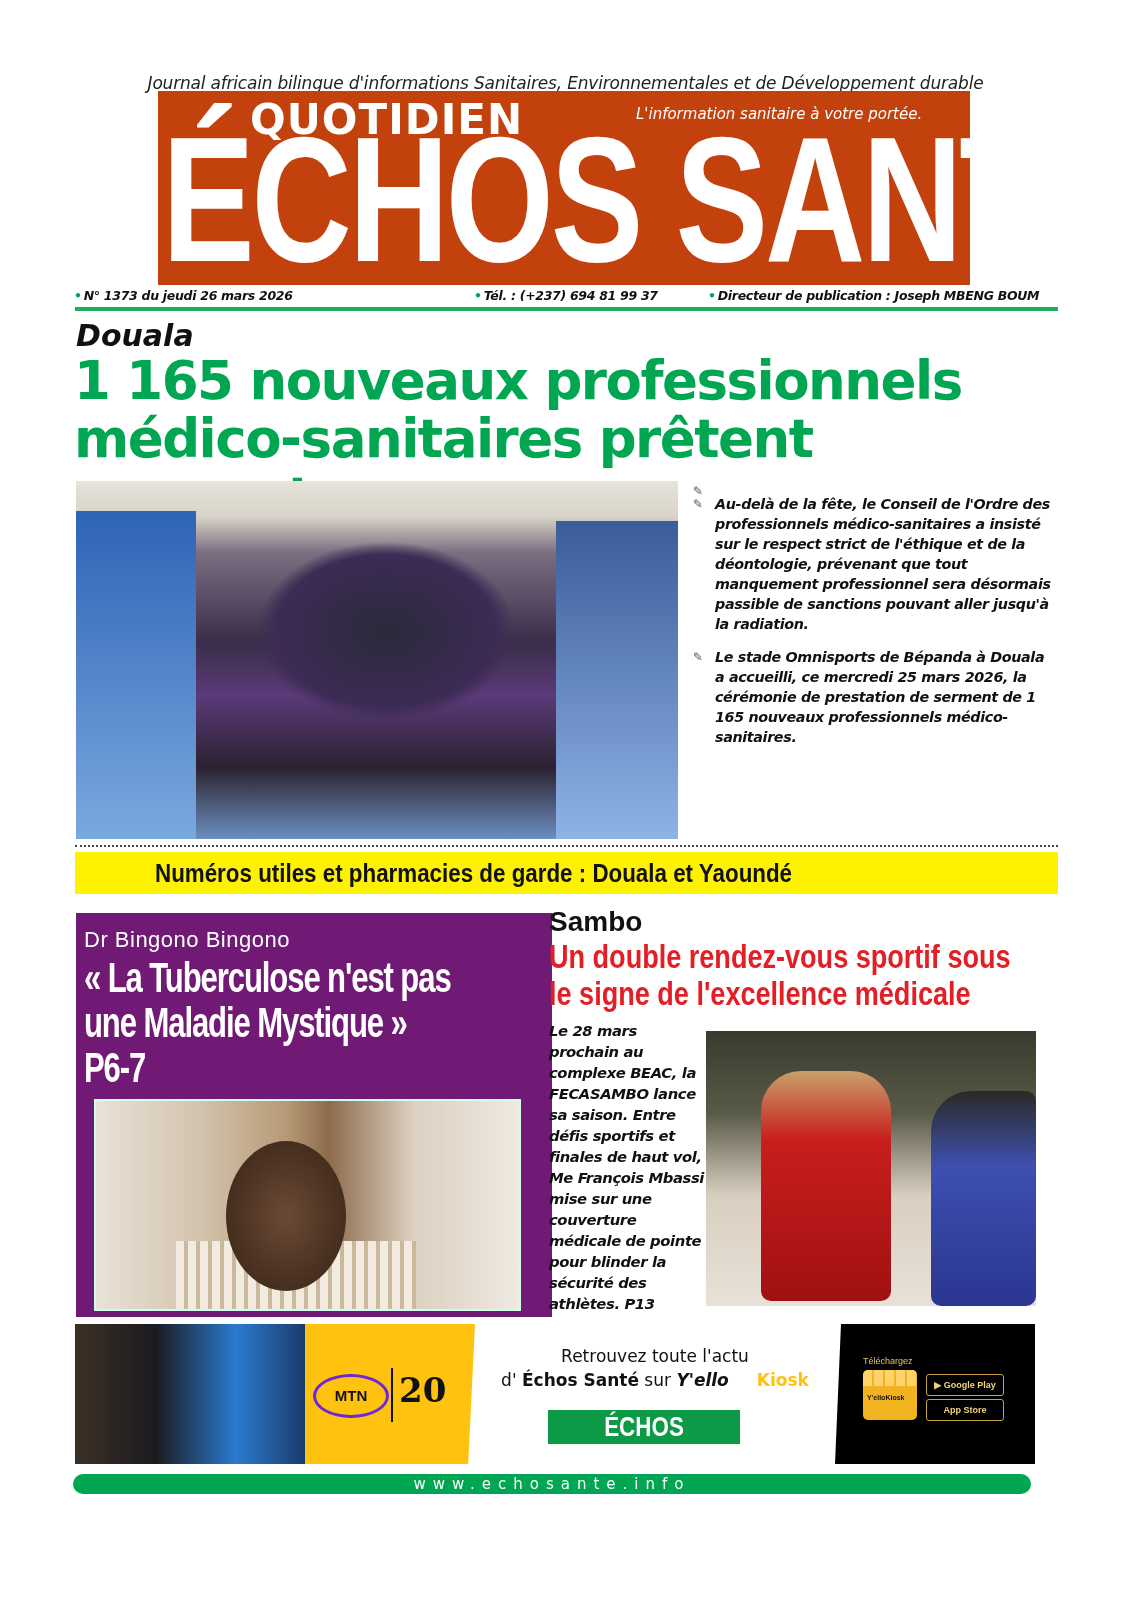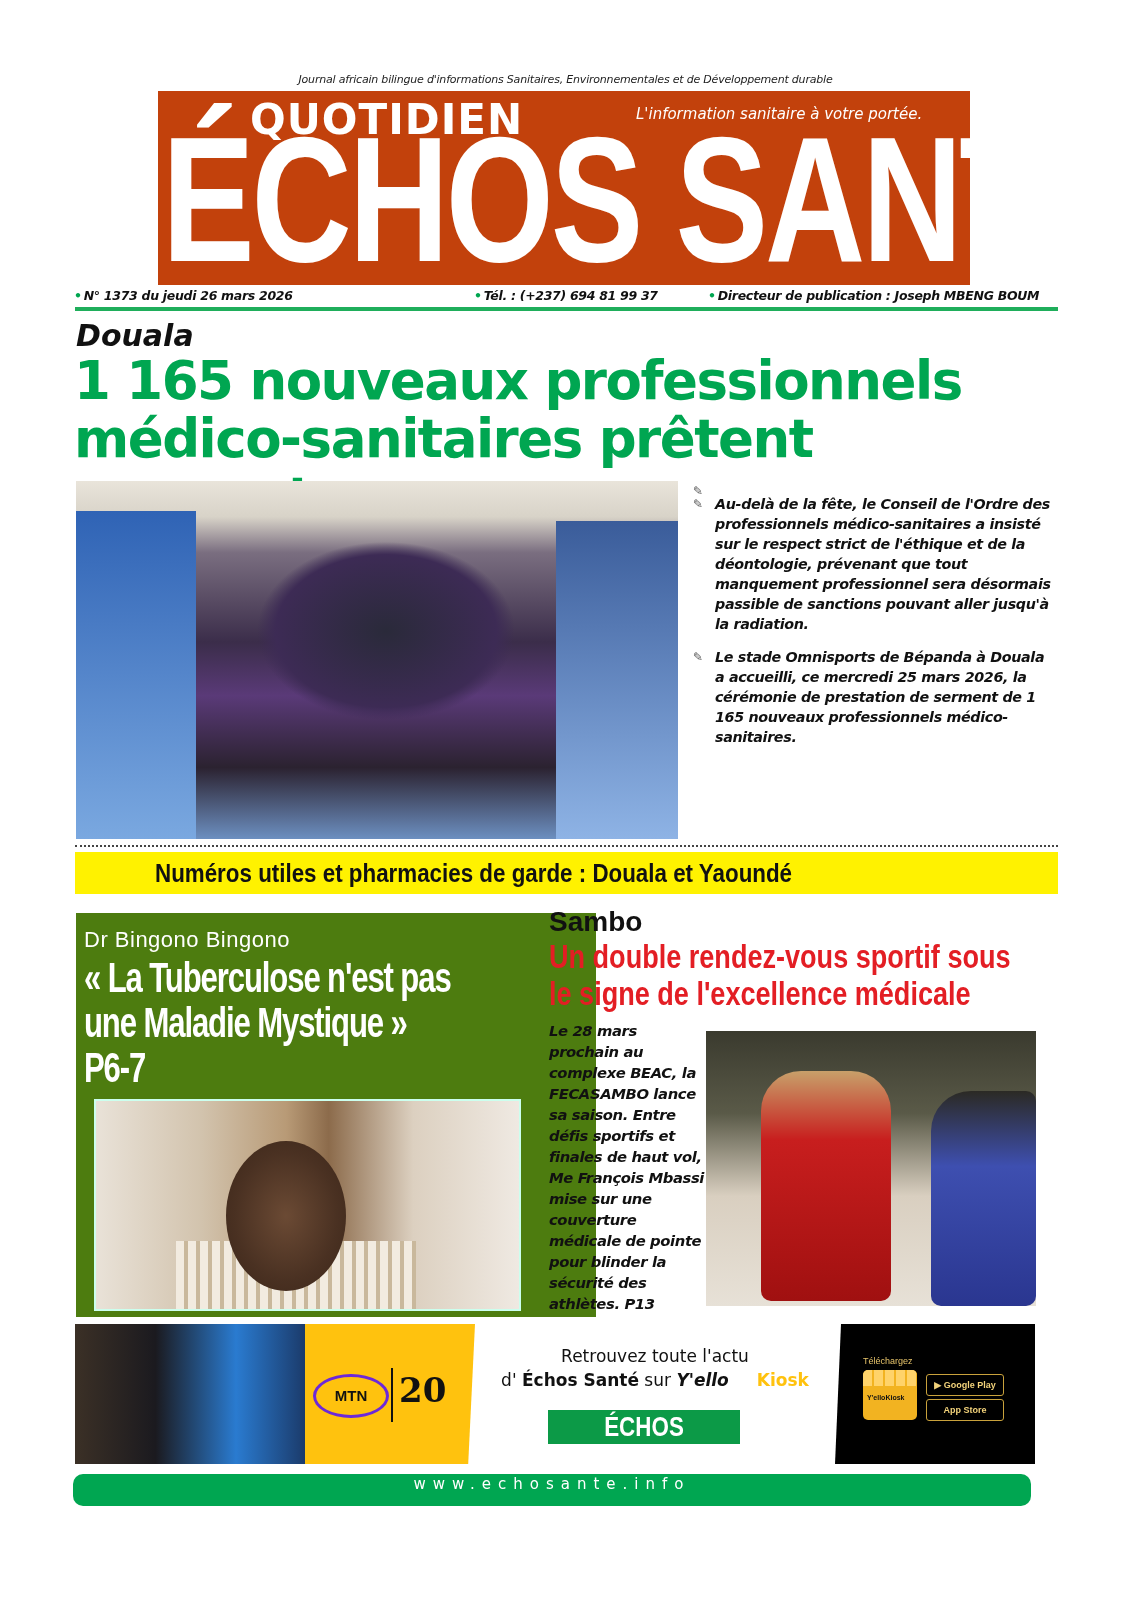--- a/index.html
+++ b/index.html
@@ -1,38 +1,38 @@
 <!DOCTYPE html>
 <html><head>
 <meta charset="utf-8">
 <style>
   html,body{margin:0;padding:0;background:#fff;}
   body{width:1131px;height:1600px;position:relative;overflow:hidden;font-family:"Liberation Sans",sans-serif;color:#111;}
   .abs{position:absolute;}
-  .tagline-top{left:0;width:1131px;top:73px;text-align:center;font-size:11px;font-style:italic;color:#222;font-family:"DejaVu Sans",sans-serif;letter-spacing:-0.2px;}
+  .tagline-top{left:0;width:1131px;top:73px;text-align:center;font-size:17px;font-style:italic;color:#222;font-family:"DejaVu Sans",sans-serif;letter-spacing:-0.2px;}
   .masthead{left:158px;top:91px;width:812px;height:194px;background:#c2410c;overflow:hidden;}
   .mh-quot{left:92px;top:4px;font-size:42px;font-weight:bold;color:#fff;font-family:"DejaVu Sans",sans-serif;letter-spacing:1px;}
   .mh-slogan{left:478px;top:14px;font-size:15px;font-style:italic;color:#fff;font-family:"DejaVu Sans",sans-serif;}
   .mh-title{left:4px;top:20px;width:806px;font-size:178px;line-height:178px;font-weight:bold;color:#fff;font-family:"Liberation Sans Narrow","Liberation Sans",sans-serif;transform:scaleX(0.78);transform-origin:left top;white-space:nowrap;letter-spacing:-4px;}
   .infobar{top:288px;font-size:12.5px;font-style:italic;font-weight:bold;color:#111;font-family:"DejaVu Sans",sans-serif;letter-spacing:-0.3px;}
   .infobar .dot{color:#00a651;margin-right:2px;}
   .rule-green{left:75px;top:307px;width:983px;height:4px;background:#1fae5b;}
   .kicker{left:76px;top:318px;font-size:30px;font-style:italic;font-weight:bold;color:#111;font-family:"DejaVu Sans",sans-serif;}
   .headline{left:74px;top:352px;width:980px;font-size:53px;line-height:58px;font-weight:bold;color:#00a651;font-family:"DejaVu Sans",sans-serif;letter-spacing:-1.5px;}
   .photo-main{left:76px;top:481px;width:602px;height:358px;background:linear-gradient(180deg,#e9e4da 0%,#d8d3c8 10%,#7a6e80 20%,#3b2d4a 45%,#5a3a78 60%,#2b2230 80%,#6c8fc0 100%);overflow:hidden;}
   .photo-main .p1{left:0;top:30px;width:120px;height:328px;background:linear-gradient(180deg,#2f63b5,#7aa8e0);}
   .photo-main .p2{left:480px;top:40px;width:122px;height:318px;background:linear-gradient(180deg,#3a5c9a,#8eb3e5);}
   .photo-main .p3{left:180px;top:60px;width:260px;height:180px;background:radial-gradient(ellipse at center,#2a2a3a 0%,#3d2b55 60%,transparent 70%);}
   .bullets{left:693px;top:481px;width:360px;}
   .bullet{position:relative;padding-left:22px;margin-bottom:13px;font-size:14.3px;line-height:20px;font-style:italic;font-weight:bold;color:#111;font-family:"DejaVu Sans",sans-serif;letter-spacing:-0.35px;}
   .bullet .bi{position:absolute;left:0;top:0;font-size:12px;color:#555;font-style:normal;font-weight:normal;}
   .dots{left:75px;top:845px;width:983px;height:0;border-top:2px dotted #444;}
   .yellowbar{left:75px;top:852px;width:983px;height:42px;background:#fff200;}
   .yellowbar span{position:absolute;left:80px;top:6px;font-size:26px;font-weight:bold;color:#111;font-family:"Liberation Sans Narrow","Liberation Sans",sans-serif;transform:scaleX(0.86);transform-origin:left top;white-space:nowrap;}
-  .greenbox{left:76px;top:913px;width:520px;height:404px;background:#4d7c0f;}
+  .greenbox{left:76px;top:913px;width:476px;height:404px;background:#701a75;}
   .gb-kicker{left:8px;top:14px;font-size:22px;color:#fff;font-family:"Liberation Sans",sans-serif;letter-spacing:0.5px;}
   .gb-title{left:8px;top:42px;width:700px;font-size:42px;line-height:45px;font-weight:bold;color:#fff;font-family:"Liberation Sans Narrow","Liberation Sans",sans-serif;transform:scaleX(0.74);transform-origin:left top;letter-spacing:-1.5px;white-space:nowrap;}
   .gb-photo{left:18px;top:186px;width:423px;height:208px;border:2px solid #cfe;background:linear-gradient(90deg,#e9e2d8 0%,#d2c3ad 25%,#b89a76 45%,#8c6b4b 55%,#dcd0c0 75%,#efe9e2 100%);overflow:hidden;}
   .gb-photo .face{left:130px;top:40px;width:120px;height:150px;border-radius:50%;background:radial-gradient(ellipse at center,#6b4a34 0%,#4a3122 60%,#3a2518 100%);}
   .gb-photo .robe{left:80px;top:140px;width:240px;height:80px;background:repeating-linear-gradient(90deg,#f2ebe0 0 8px,#c9b89c 8px 12px);}
   .sambo-kicker{left:549px;top:906px;font-size:28px;font-weight:bold;color:#111;font-family:"Liberation Sans",sans-serif;}
   .sambo-title{left:549px;top:938px;width:600px;font-size:33px;line-height:37px;font-weight:bold;color:#e31e24;font-family:"Liberation Sans Narrow","Liberation Sans",sans-serif;transform:scaleX(0.82);transform-origin:left top;white-space:nowrap;}
   .sambo-text{left:549px;top:1020px;width:160px;font-size:14.8px;line-height:21px;font-style:italic;font-weight:bold;color:#111;font-family:"DejaVu Sans",sans-serif;letter-spacing:-0.4px;}
   .sambo-photo{left:706px;top:1031px;width:330px;height:275px;background:linear-gradient(180deg,#3a3a2e 0%,#5a5a48 30%,#d9cfc0 60%,#e7e1d7 100%);overflow:hidden;}
   .sambo-photo .red{left:55px;top:40px;width:130px;height:230px;background:linear-gradient(180deg,#c8a06a 0%,#c81e1e 30%,#a01010 100%);border-radius:40px 40px 10px 10px;}
@@ -48,21 +48,21 @@
   .ad-text .y{font-style:italic;font-weight:bold;}
   .ad-text .k{color:#ffc20e;font-weight:bold;margin-left:28px;}
   .ad-es{left:473px;top:86px;width:192px;height:34px;background:#0c9a47;color:#fff;text-align:center;font-size:28px;line-height:34px;font-weight:bold;font-family:"Liberation Sans Narrow","Liberation Sans",sans-serif;}
   .ad-es span{display:inline-block;transform:scaleX(0.8);}
   .ad-black{left:760px;top:0;width:200px;height:140px;background:#000;clip-path:polygon(3% 0,100% 0,100% 100%,0 100%);}
   .ad-dl{left:788px;top:32px;font-size:9px;color:#e6c36a;}
   .ad-kiosk-icon{left:788px;top:46px;width:54px;height:50px;background:#f2b321;border-radius:5px;}
   .ad-kiosk-icon .awn{left:0;top:0;width:54px;height:16px;background:repeating-linear-gradient(90deg,#ffd36a 0 9px,#f2b321 9px 11px);border-radius:5px 5px 0 0;}
   .ad-kiosk-icon .lbl{left:4px;top:24px;font-size:7px;color:#111;font-weight:bold;}
   .store{left:851px;width:76px;height:20px;border:1px solid #c9a23c;border-radius:3px;color:#f2d27a;font-size:9px;font-weight:bold;line-height:20px;text-align:center;}
-  .footer-bar{left:73px;top:1474px;width:958px;height:32px;background:#00a651;border-radius:10px;text-align:center;}
+  .footer-bar{left:73px;top:1474px;width:958px;height:20px;background:#00a651;border-radius:10px;text-align:center;}
   .footer-bar span{color:#fff;font-size:15px;line-height:20px;letter-spacing:7px;font-family:"DejaVu Sans",sans-serif;}
 </style>
 </head>
 <body>
 
 <div class="abs tagline-top">Journal africain bilingue d'informations Sanitaires, Environnementales et de Développement durable</div>
 
 <div class="abs masthead">
   <div class="abs mh-quot">QUOTIDIEN</div>
   <div class="abs mh-slogan">L'information sanitaire à votre portée.</div>

